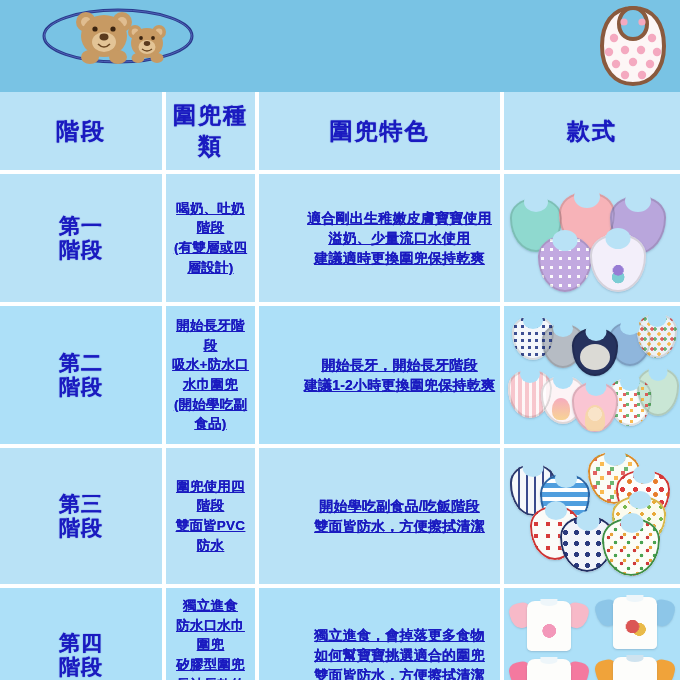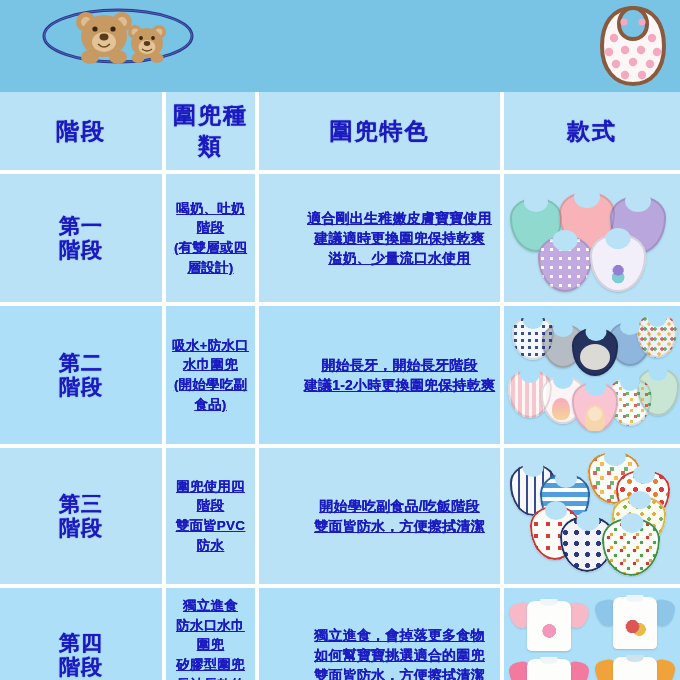--- a/index.html
+++ b/index.html
@@ -354,22 +354,22 @@
       </div>
       <div class="cell col-type">
         <div class="celltext">
           <div>喝奶、吐奶階段</div>
           <div>(有雙層或四層設計)</div>
         </div>
       </div>
       <div class="cell col-feat">
         <div class="celltext feat">
           <div>適合剛出生稚嫩皮膚寶寶使用</div>
+          <div>溢奶、少量流口水使用</div>
           <div>建議適時更換圍兜保持乾爽</div>
-          <div>溢奶、少量流口水使用</div>
         </div>
       </div>
       <div class="cell col-style">
         <div class="prod">
 
           <div class="bib" style="left:6px;  top:24px; width:52px; height:54px; background:#8fd9cf;">
             <div class="trim"></div>
             </div>
           <div class="neck" style="left:32px; top:18px; width:24px; height:20px;"></div>
 
@@ -400,20 +400,21 @@
 
     <div class="row body-row alt r2">
       <div class="cell col-stage">
         <div class="stage-label">
           <div>第二</div>
           <div>階段</div>
         </div>
       </div>
       <div class="cell col-type">
         <div class="celltext">
+          <div>開始長牙階段</div>
           <div>吸水+防水口水巾圍兜</div>
           <div>(開始學吃副食品)</div>
         </div>
       </div>
       <div class="cell col-feat">
         <div class="celltext feat">
           <div>開始長牙，開始長牙階段</div>
           <div>建議1-2小時更換圍兜保持乾爽</div>
         </div>
       </div>

